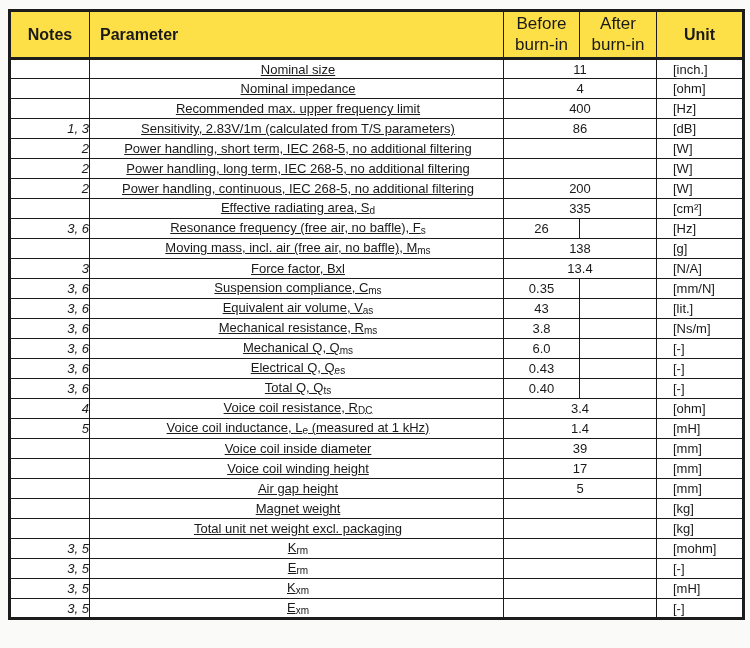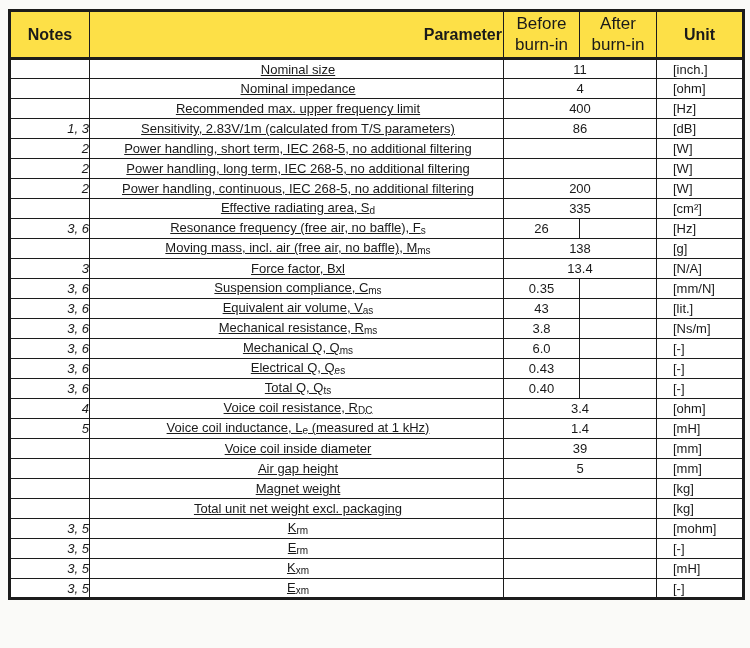--- a/index.html
+++ b/index.html
@@ -85,21 +85,21 @@
     <colgroup>
       <col style="width:80px">
       <col style="width:414px">
       <col style="width:76px">
       <col style="width:77px">
       <col style="width:87px">
     </colgroup>
     <thead>
       <tr>
         <th class="h-main">Notes</th>
-        <th class="h-main" style="text-align:right;padding-left:10px;">Parameter</th>
+        <th class="h-main" style="text-align:left;padding-left:10px;">Parameter</th>
         <th class="h-sub">Before
 burn-in</th>
         <th class="h-sub">After
 burn-in</th>
         <th class="h-main">Unit</th>
       </tr>
     </thead>
     <tbody>
         <tr>
           <td class="notes"></td>
@@ -223,20 +223,26 @@
           <td class="unit">[mH]</td>
         </tr>
         <tr>
           <td class="notes"></td>
           <td class="param">Voice coil inside diameter</td>
           <td class="val" colspan="2">39</td>
           <td class="unit">[mm]</td>
         </tr>
         <tr>
           <td class="notes"></td>
+          <td class="param">Voice coil winding height</td>
+          <td class="val" colspan="2">17</td>
+          <td class="unit">[mm]</td>
+        </tr>
+        <tr>
+          <td class="notes"></td>
           <td class="param">Air gap height</td>
           <td class="val" colspan="2">5</td>
           <td class="unit">[mm]</td>
         </tr>
         <tr>
           <td class="notes"></td>
           <td class="param">Magnet weight</td>
           <td class="val" colspan="2"></td>
           <td class="unit">[kg]</td>
         </tr>

